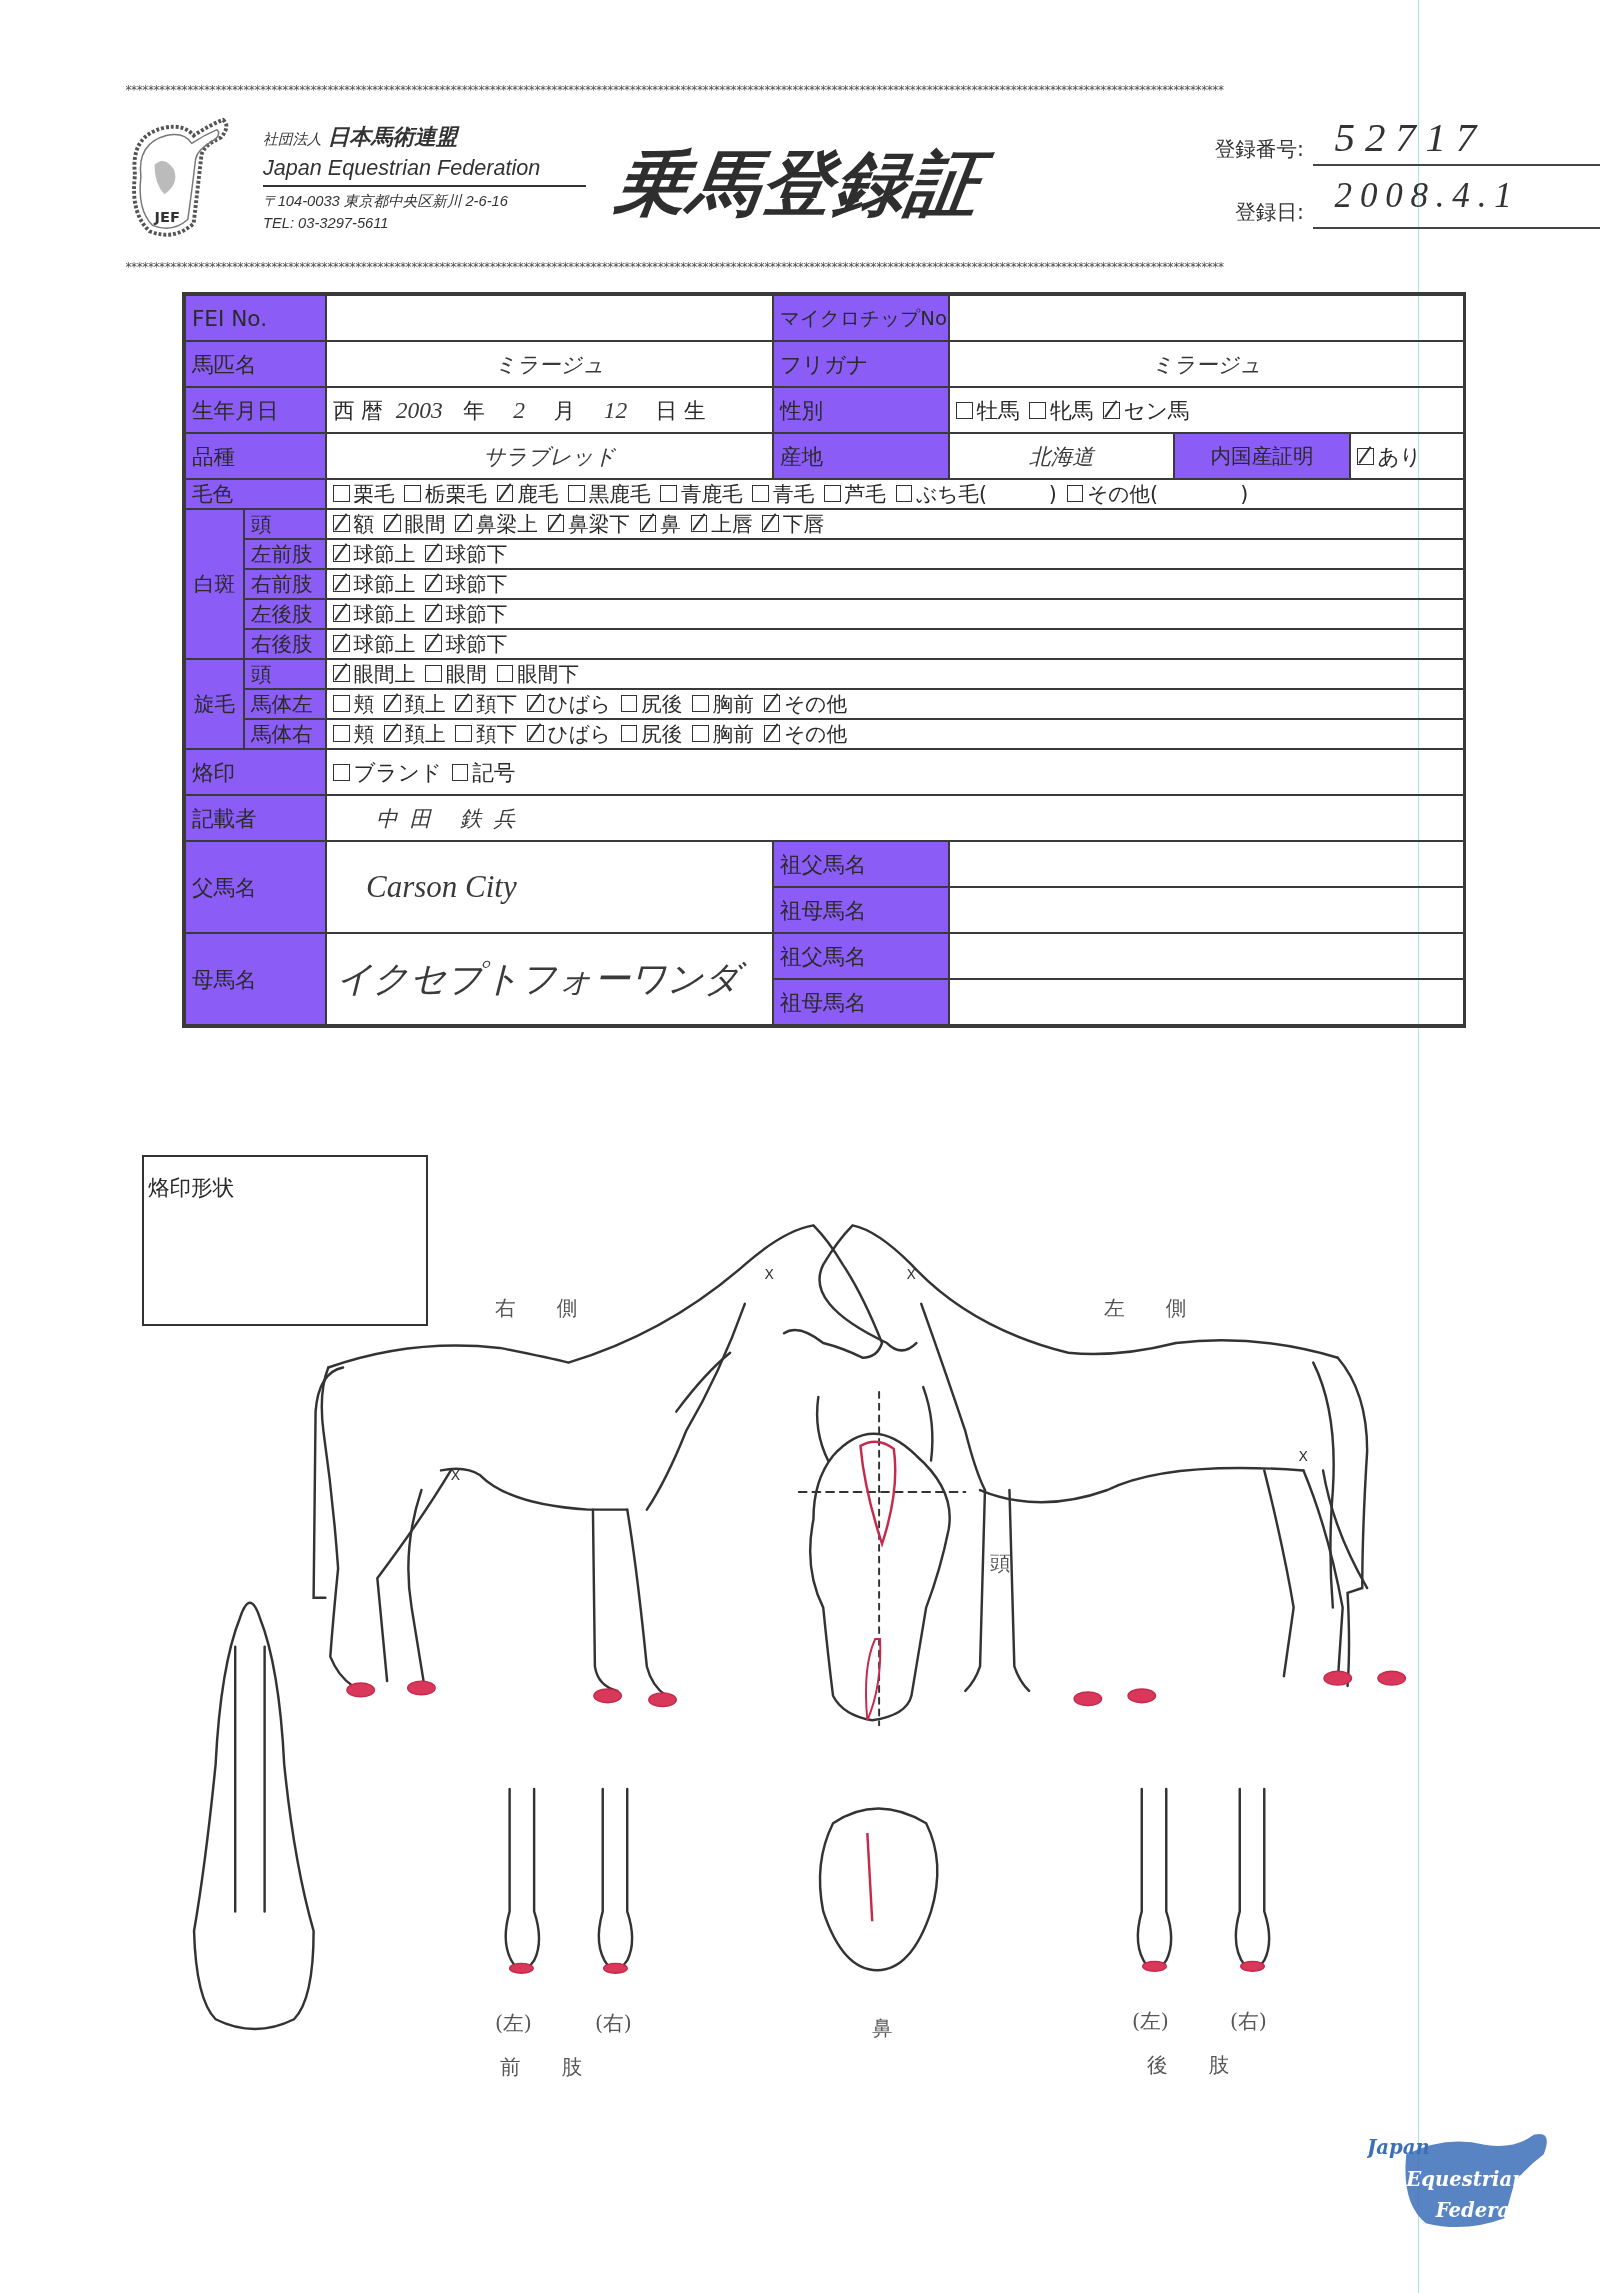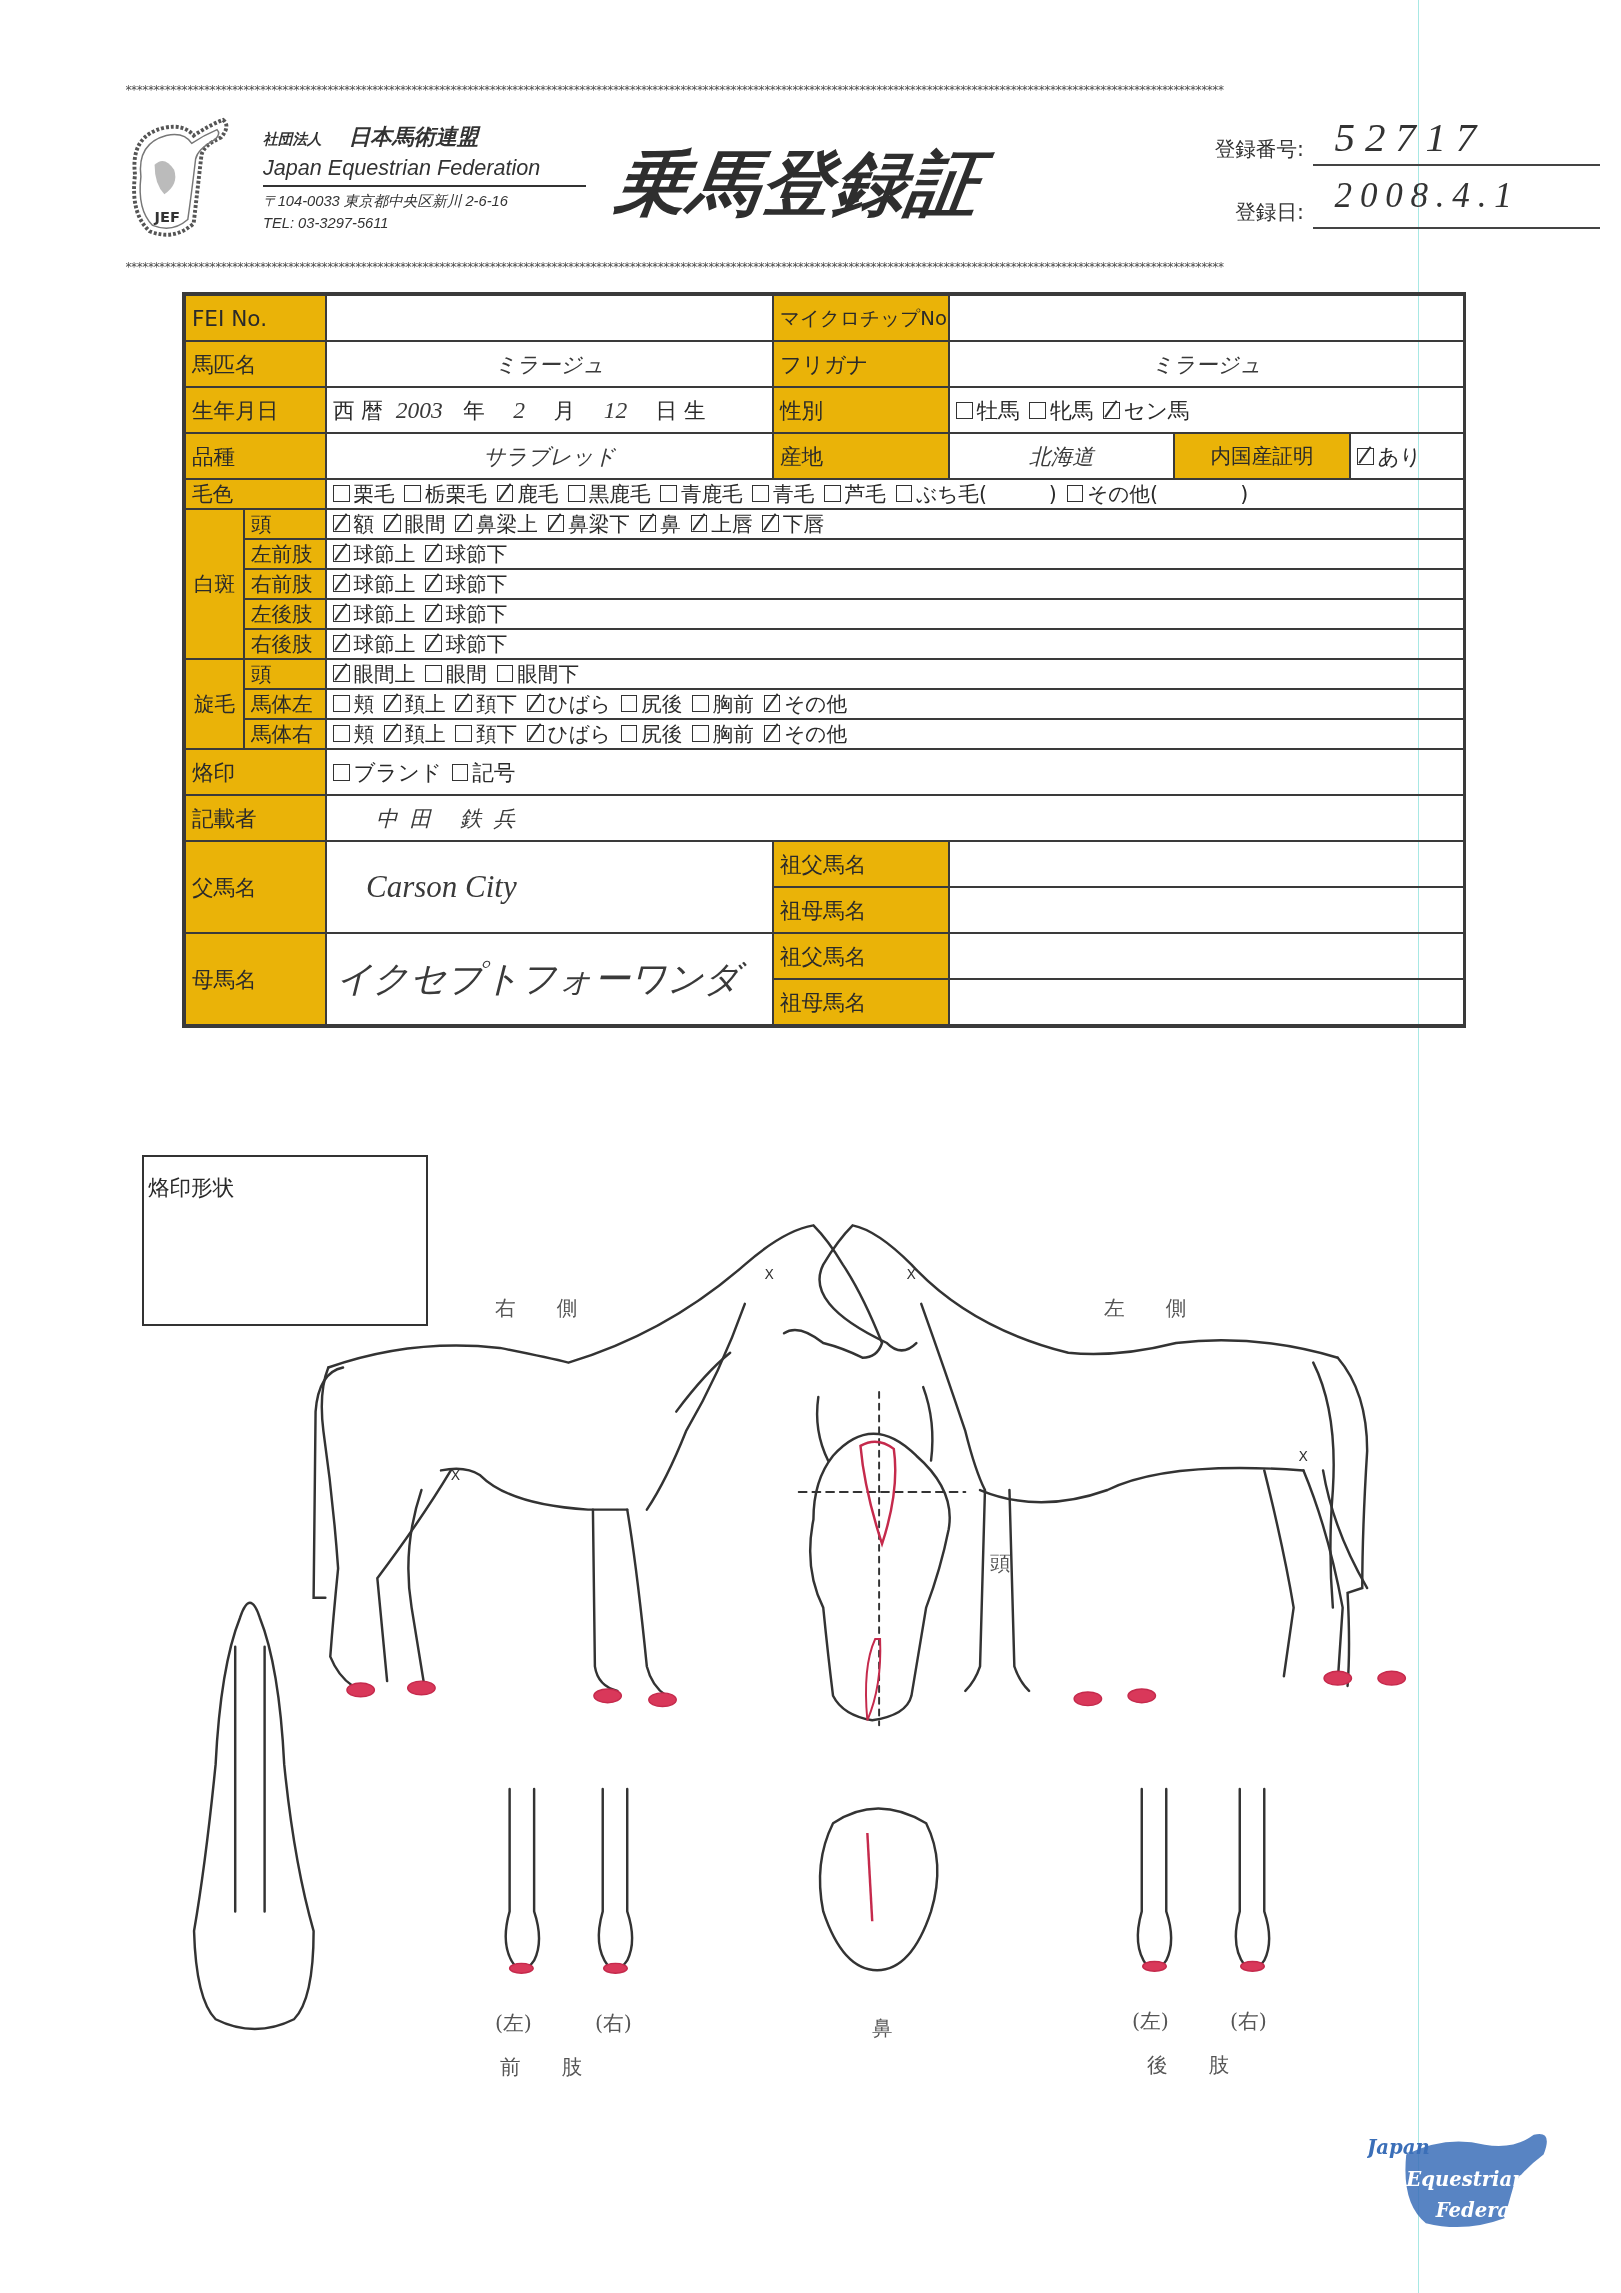--- a/index.html
+++ b/index.html
@@ -4,38 +4,38 @@
 <style>
   html, body { margin:0; padding:0; background:#ffffff; }
   body { width:1621px; height:2294px; position:relative; overflow:hidden;
          font-family:"DejaVu Sans", sans-serif; color:#2a2a2a; }
   .stars { position:absolute; left:125px; width:1392px; height:13.7px; overflow:hidden;
            white-space:nowrap; font-family:"DejaVu Sans Mono", monospace; font-size:11.8px;
            letter-spacing:-1.5px; color:#4a4a4a; line-height:13.7px; }
   .logo { position:absolute; left:125px; top:116px; width:108px; height:127px; }
   .org { position:absolute; left:263px; top:122px; width:323px; }
   .org .jp { font-size:21.6px; font-style:italic; font-weight:bold; color:#333; }
-  .org .jp small { font-size:14.7px; font-weight:bold; margin-right:27px; }
+  .org .jp small { font-size:14.7px; font-weight:normal; margin-right:6px; }
   .org .en { font-size:21.6px; font-style:italic; color:#333; margin-top:3.9px;
              font-family:"Liberation Sans", sans-serif; border-bottom:2.9px solid #333; padding-bottom:3.9px; }
   .org .addr { font-size:14.7px; font-style:italic; color:#333; line-height:16.7px; margin-top:5.9px;
                font-family:"Liberation Sans", sans-serif; }
   .title { position:absolute; left:616px; top:137px; font-size:71px; font-weight:bold;
            font-style:italic; color:#2e2e2e; letter-spacing:2px; transform:skewX(-8deg); }
   .reg { position:absolute; left:1186px; font-size:20.6px; color:#333; }
   .reg .lbl { display:inline-block; width:118px; text-align:right; }
   .reg .val { position:absolute; left:127px; width:265px; border-bottom:2.9px solid #444;
               font-family:"Liberation Serif", serif; font-size:41px; letter-spacing:9.8px; color:#333;
               top:-21.6px; height:51px; padding-left:21.6px; font-style:italic; }
   .form { position:absolute; left:182px; top:292px; width:1280px; border:2.9px solid #3a3a3a;
           border-collapse:collapse; }
   table.f { border-collapse:collapse; width:100%; table-layout:fixed; }
   table.f td { border:2.5px solid #3a3a3a; padding:0 5.9px; font-size:21.6px; height:44px;
                vertical-align:middle; white-space:nowrap; overflow:hidden; }
-  table.f td.h { background:#eab308; }
+  table.f td.h { background:#8b5cf6; }
   table.f tr.s td { height:28px; font-size:20.6px; }
   .hand { font-family:Liberation Serif, serif; font-style:italic; color:#3a3a3a; font-size:25.5px; }
   .cb { display:inline-block; width:14.7px; height:14.7px; border:1.8px solid #333; margin-right:3.9px;
         vertical-align:-1px; position:relative; }
   .cb.on::after { content:""; position:absolute; left:5.9px; top:-3.9px; width:2px; height:19.6px;
                   background:#333; transform:rotate(35deg); }
   .opt { display:inline-block; margin-right:9.8px; }
   .brandbox { position:absolute; left:142px; top:1155px; width:282px; height:167px;
               border:2.5px solid #333; }
   .brandbox span { font-size:21.6px; position:absolute; left:3.9px; top:16px; }

